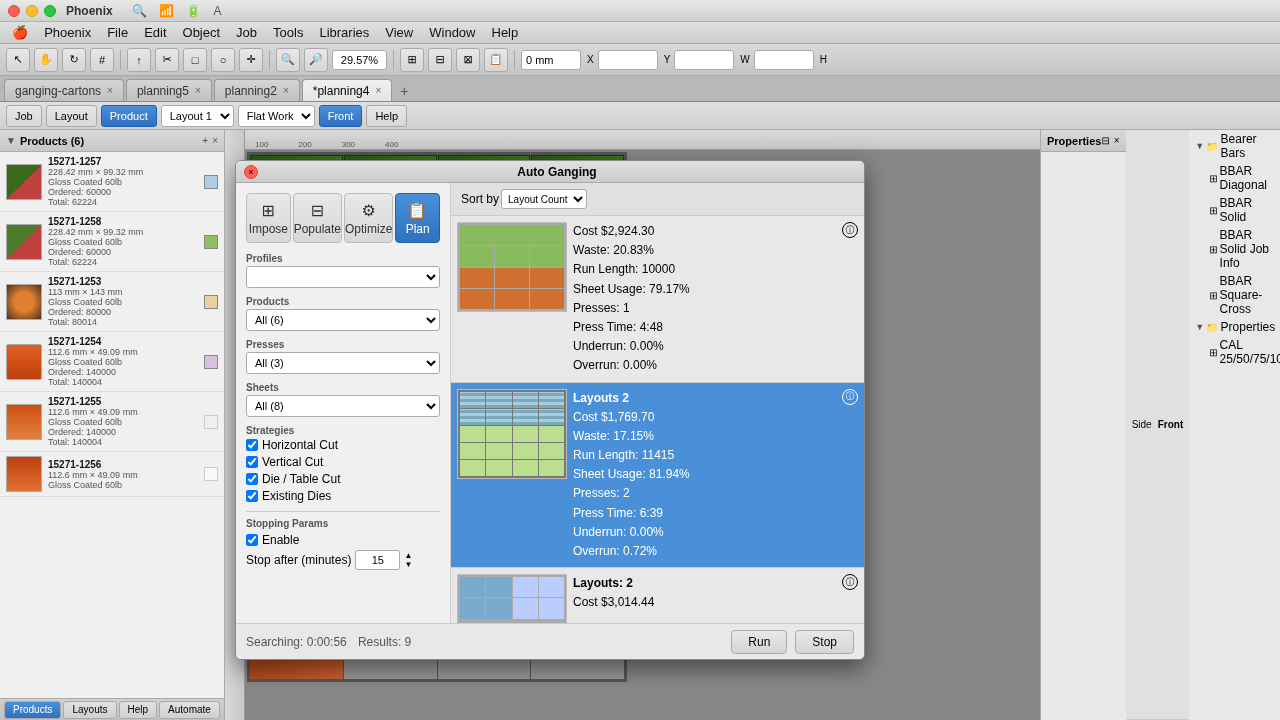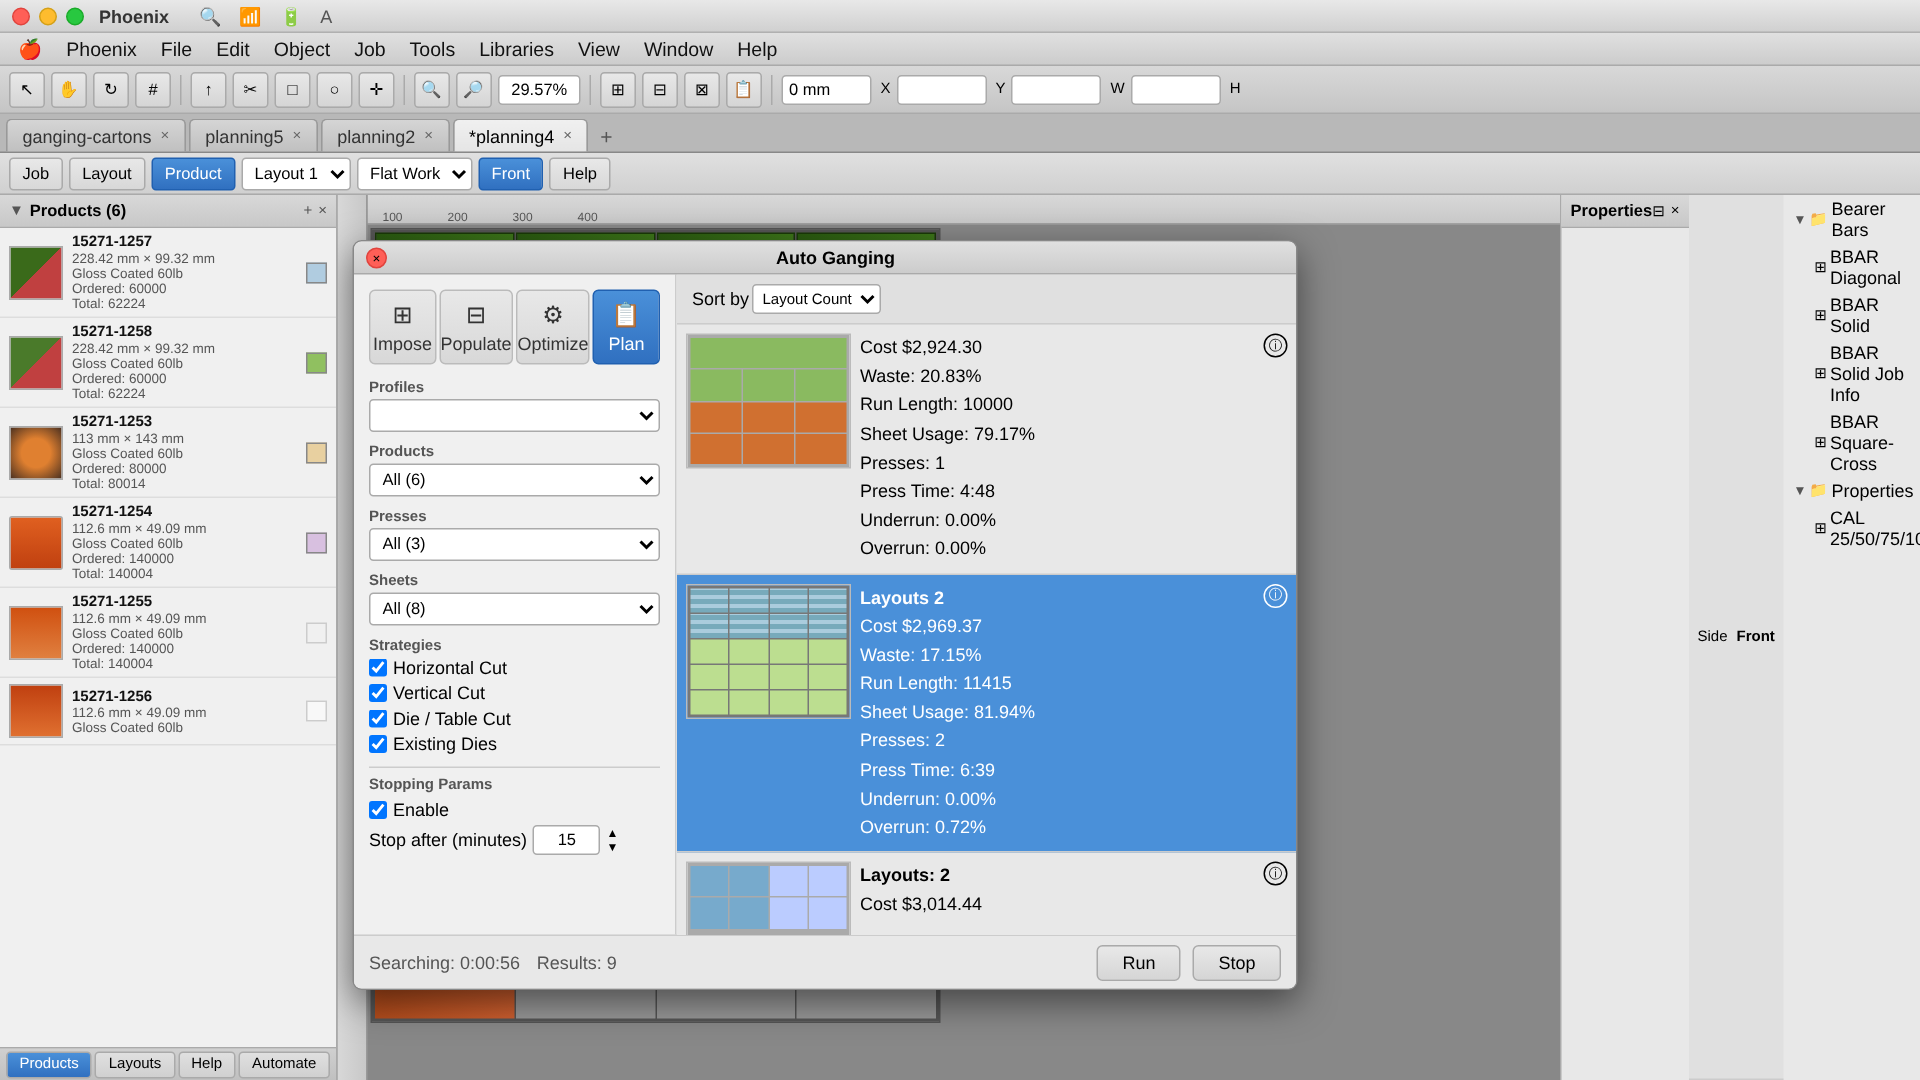--- a/index.html
+++ b/index.html
@@ -854,21 +854,21 @@
                       <div style="background:#bcde90;"></div>
                       <div style="background:#bcde90;"></div>
                     <div style="background:#bcde90;"></div>
                       <div style="background:#bcde90;"></div>
                       <div style="background:#bcde90;"></div>
                       <div style="background:#bcde90;"></div>
                   </div>
                 </div>
                 <div class="result-info">
                   <div><strong>Layouts  2</strong></div>
-                  <div>Cost  $2,969.37</div>
+                  <div>Cost  $1,769.70</div>
                   <div>Waste: 17.15%</div>
                   <div>Run Length: 11415</div>
                   <div>Sheet Usage: 81.94%</div>
                   <div>Presses: 2</div>
                   <div>Press Time: 6:39</div>
                   <div>Underrun: 0.00%</div>
                   <div>Overrun: 0.72%</div>
                 </div>
                 <div class="info-icon">ⓘ</div>
               </div>

